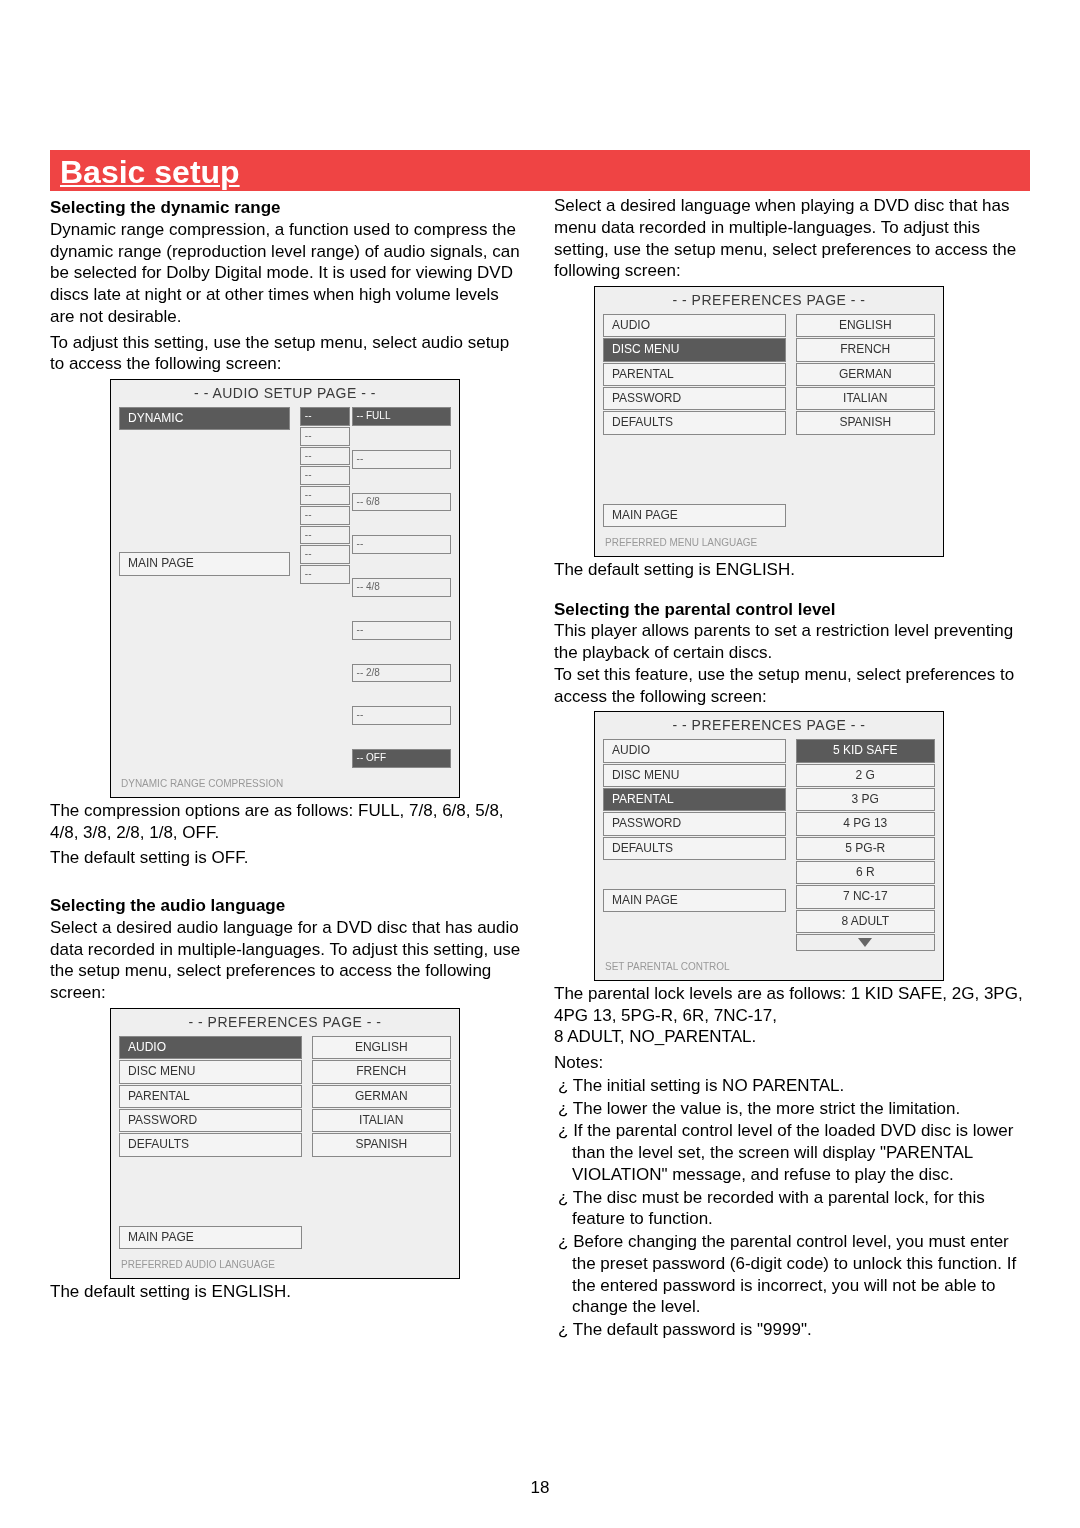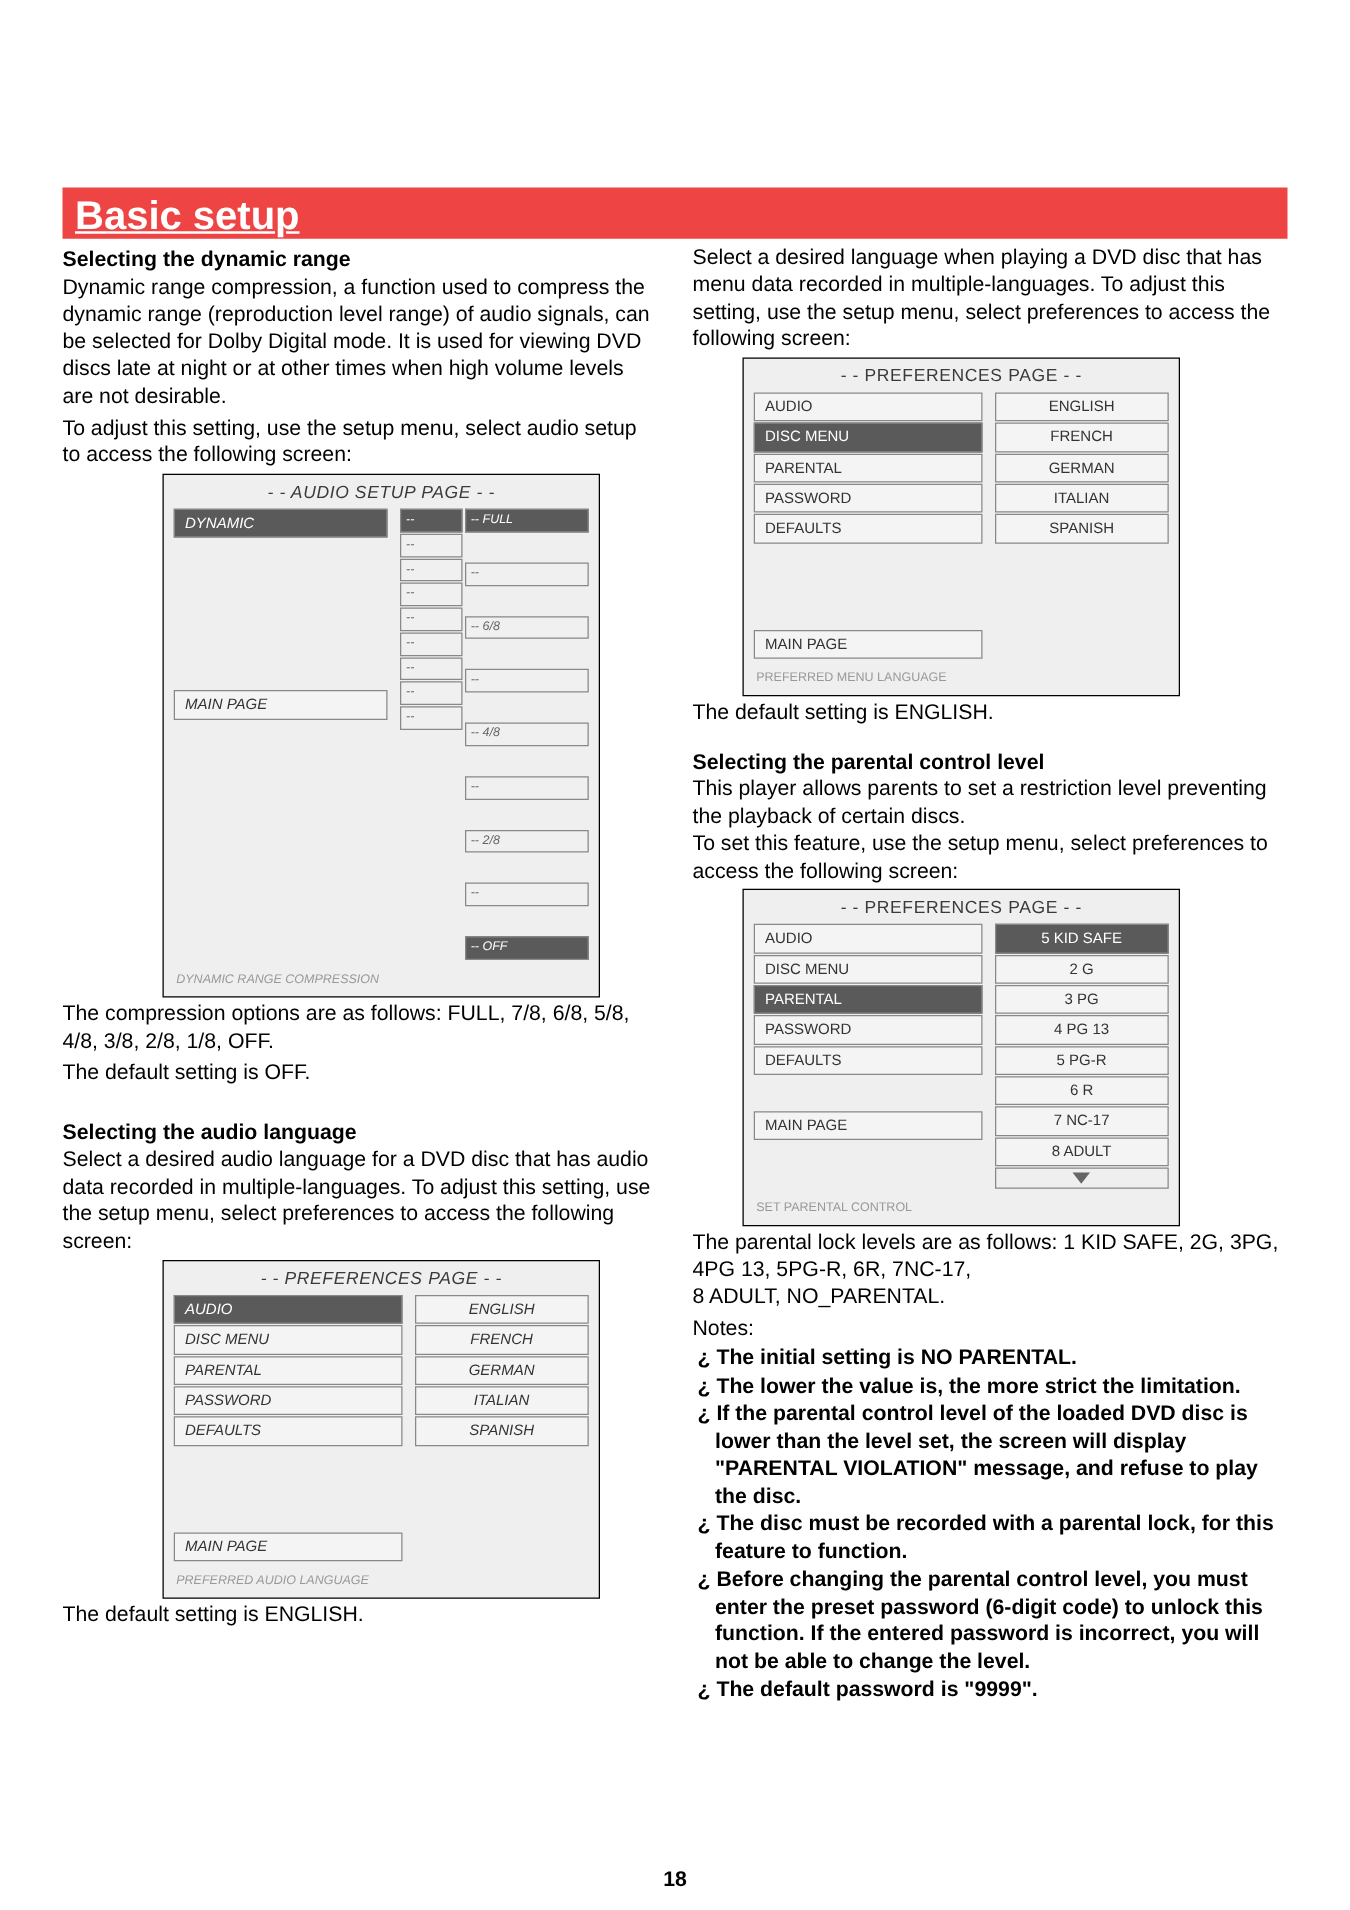--- a/index.html
+++ b/index.html
@@ -38,21 +38,21 @@
   p { margin: 0; }
   p.mt { margin-top: 4px; }
 
   .screen {
     border: 1px solid #000;
     margin: 4px 0 2px 0;
     width: 350px;
     background: #efefef;
     font-size: 13px;
   }
-  .screen.center { margin-left: 80px; font-style: italic; }
+  .screen.center { margin-left: 60px; }
   .screen.center-r { margin-left: 40px; }
   .screen-title {
     text-align: center;
     padding: 5px 0 4px 0;
     font-size: 14px;
     color: #3a3a3a;
     letter-spacing: 0.5px;
   }
   .screen-body {
     display: flex;
@@ -95,30 +95,29 @@
   .triangle {
     width: 0; height: 0;
     border-left: 7px solid transparent;
     border-right: 7px solid transparent;
     border-top: 9px solid #666;
     margin: 0 auto;
   }
   .tri-cell { border:1px solid #888; padding:3px 0; }
 
   .notes ul { list-style: none; padding-left: 0; }
-  .notes li { text-indent: -14px; padding-left: 18px; margin-top: 1px; font-weight: bold; }
+  .notes li { text-indent: -14px; padding-left: 18px; margin-top: 1px; }
   .bullet { display:inline; }
 
   .pagenum {
     position: absolute;
-    bottom: 14px;
+    bottom: 30px;
     left: 0; right: 0;
     text-align: center;
     font-size: 17px;
-    font-weight: bold;
   }
 
   
   .audio-right {
     display:flex;
     gap:2px;
     width:46%;
   }
   .audio-right .cgroup {
     display:flex; flex-direction:column; gap:1px; flex:1;

